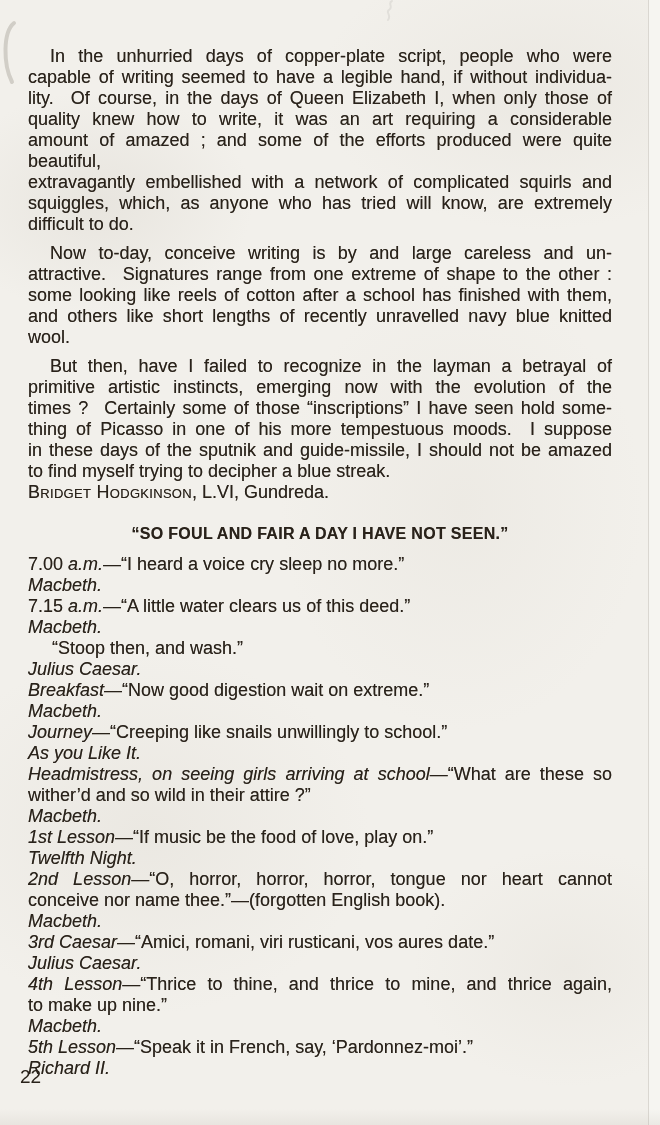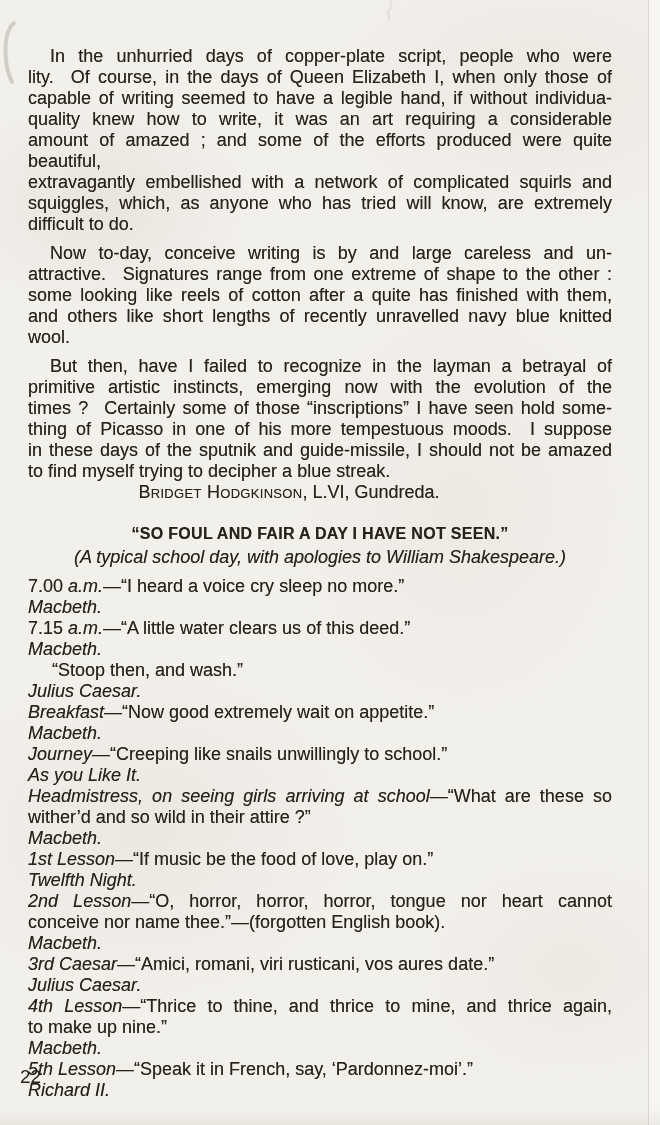--- a/index.html
+++ b/index.html
@@ -40,21 +40,21 @@
   p.para { margin: 0; }
   p.para + p.para { margin-top: 8px; }
   .jline {
     display: block;
     text-align: justify;
     text-align-last: justify;
   }
   .jline.last { text-align-last: left; }
   .jline.indent { text-indent: 22px; }
 
-  .byline { text-align: center; padding-right: 62px; margin-top: 0; }
+  .byline { text-align: left; padding-right: 62px; margin-top: 0; }
   .smallcaps { font-variant: small-caps; letter-spacing: .3px; }
 
   .sec-title {
     margin-top: 19px;
     text-align: center;
     font-weight: bold;
     font-size: 16px;
     line-height: 24px;
     letter-spacing: .3px;
   }
@@ -106,65 +106,64 @@
   </svg>
 
   <div class="scan-edge-line"></div>
   <div class="scan-edge-strip"></div>
 
   <div class="content">
 
     <div>
         <p class="para">
           <span class="jline indent">In the unhurried days of copper-plate script, people who were</span>
+          <span class="jline">capable of writing seemed to have a legible hand, if without individua-</span>
           <span class="jline">lity.  Of course, in the days of Queen Elizabeth I, when only those of</span>
-          <span class="jline">capable of writing seemed to have a legible hand, if without individua-</span>
           <span class="jline">quality knew how to write, it was an art requiring a considerable</span>
           <span class="jline">amount of amazed ; and some of the efforts produced were quite beautiful,</span>
           <span class="jline">extravagantly embellished with a network of complicated squirls and</span>
           <span class="jline">squiggles, which, as anyone who has tried will know, are extremely</span>
           <span class="jline last">difficult to do.</span>
         </p>
         <p class="para">
           <span class="jline indent">Now to-day, conceive writing is by and large careless and un-</span>
           <span class="jline">attractive.  Signatures range from one extreme of shape to the other :</span>
-          <span class="jline">some looking like reels of cotton after a quite has finished with them,</span>
+          <span class="jline">some looking like reels of cotton after a school has finished with them,</span>
           <span class="jline">and others like short lengths of recently unravelled navy blue knitted</span>
           <span class="jline last">wool.</span>
         </p>
         <p class="para">
           <span class="jline indent">But then, have I failed to recognize in the layman a betrayal of</span>
           <span class="jline">primitive artistic instincts, emerging now with the evolution of the</span>
           <span class="jline">times ?  Certainly some of those “inscriptions” I have seen hold some-</span>
           <span class="jline">thing of Picasso in one of his more tempestuous moods.  I suppose</span>
           <span class="jline">in these days of the sputnik and guide-missile, I should not be amazed</span>
           <span class="jline last">to find myself trying to decipher a blue streak.</span>
         </p>
       </div>
 
     <div class="byline"><span class="smallcaps">Bridget Hodgkinson</span><span>, L.VI, Gundreda.</span></div>
 
     <div class="sec-title">“SO FOUL AND FAIR A DAY I HAVE NOT SEEN.”</div>
-    <div class="sec-subtitle">(A typical school day, with apologies to William Shakespeare.)</div>
 
     <div class="schedule">
         <div class="entry">
           <div class="eline"><span>7.00 </span><span class="it">a.m.</span><span>—“I heard a voice cry sleep no more.”</span></div>
           <div class="attr"><span class="it">Macbeth.</span></div>
         </div>
         <div class="entry">
           <div class="eline"><span>7.15 </span><span class="it">a.m.</span><span>—“A little water clears us of this deed.”</span></div>
           <div class="attr"><span class="it">Macbeth.</span></div>
         </div>
         <div class="entry">
           <div class="eline indent"><span>“Stoop then, and wash.”</span></div>
           <div class="attr"><span class="it">Julius Caesar.</span></div>
         </div>
         <div class="entry">
-          <div class="eline"><span class="it">Breakfast</span><span>—“Now good extremely wait on appetite.”</span></div>
+          <div class="eline"><span class="it">Breakfast</span><span>—“Now good digestion wait on extreme.”</span></div>
           <div class="attr"><span class="it">Macbeth.</span></div>
         </div>
         <div class="entry">
           <div class="eline"><span class="it">Journey</span><span>—“Creeping like snails unwillingly to school.”</span></div>
           <div class="attr wide"><span class="it">As you Like It.</span></div>
         </div>
         <div class="entry">
           <div class="eline just"><span class="it">Headmistress, on seeing girls arriving at school</span><span>—“What are these so</span></div>
           <div class="eline"><span>wither’d and so wild in their attire ?”</span></div>
           <div class="attr"><span class="it">Macbeth.</span></div>

